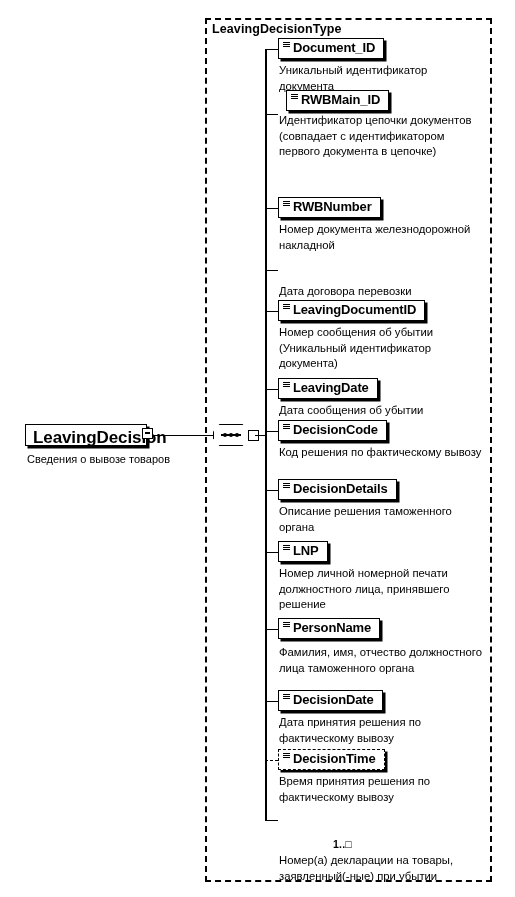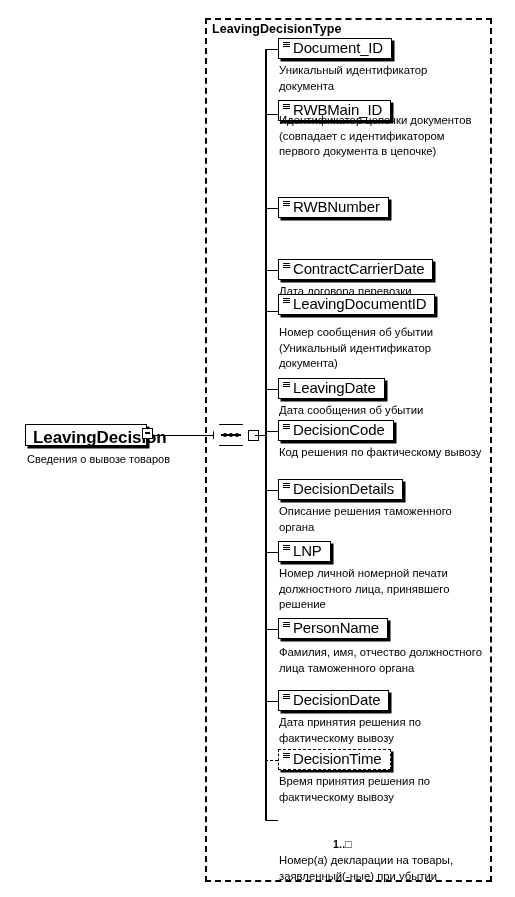--- a/index.html
+++ b/index.html
@@ -193,22 +193,22 @@
   .node .ebox.optional {
     border: 1.6px dashed #000;
     box-shadow: 2.5px 2.5px 0 0 #000;
   }
   .node .ebox.repeat {
     box-shadow: 2.5px 2.5px 0 0 #fff,
                 2.5px 2.5px 0 1.5px #000,
                 5px 5px 0 0 #000;
   }
   .node .ebox .ename {
-    font-size: 15px;
-    font-weight: normal;
+    font-size: 13px;
+    font-weight: bold;
     line-height: 18px;
     letter-spacing: -0.15px;
     display: inline-block;
     vertical-align: top;
   }
   
   .attr-glyph {
     position: absolute;
     left: 3.5px;
     top: 2.5px;
@@ -317,21 +317,21 @@
           <i></i>
           <i></i>
           <i></i>
         </span>
       <span class="ename">Document_ID</span>
     </span>
   </div>
   <div class="caption" style="top:63px;">Уникальный идентификатор документа</div>
 
   <div class="stub" style="top:113.5px;"></div>
-  <div class="node" style="top:100px;">
+  <div class="node" style="top:90px;margin-left:8px;">
     <span class="ebox">
       <span class="attr-glyph">
           <i></i>
           <i></i>
           <i></i>
         </span>
       <span class="ename">RWBMain_ID</span>
     </span>
   </div>
   <div class="caption" style="top:113px;">Идентификатор цепочки документов (совпадает с идентификатором первого документа в цепочке)</div>
@@ -340,36 +340,27 @@
   <div class="node" style="top:197px;">
     <span class="ebox">
       <span class="attr-glyph">
           <i></i>
           <i></i>
           <i></i>
         </span>
       <span class="ename">RWBNumber</span>
     </span>
   </div>
+  <div class="caption" style="top:222px;">Номер документа железнодорожной накладной</div>
 
   <div class="stub" style="top:269.5px;"></div>
-  <div class="node" style="top:259px;">
-    <span class="ebox">
-      <span class="attr-glyph">
-          <i></i>
-          <i></i>
-          <i></i>
-        </span>
-      <span class="ename">ContractCarrierDate</span>
-    </span>
-  </div>
   <div class="caption" style="top:284px;">Дата договора перевозки</div>
 
   <div class="stub" style="top:310.5px;"></div>
-  <div class="node" style="top:294px;">
+  <div class="node" style="top:300px;">
     <span class="ebox">
       <span class="attr-glyph">
           <i></i>
           <i></i>
           <i></i>
         </span>
       <span class="ename">LeavingDocumentID</span>
     </span>
   </div>
   <div class="caption" style="top:325px;">Номер сообщения об убытии (Уникальный идентификатор документа)</div>

